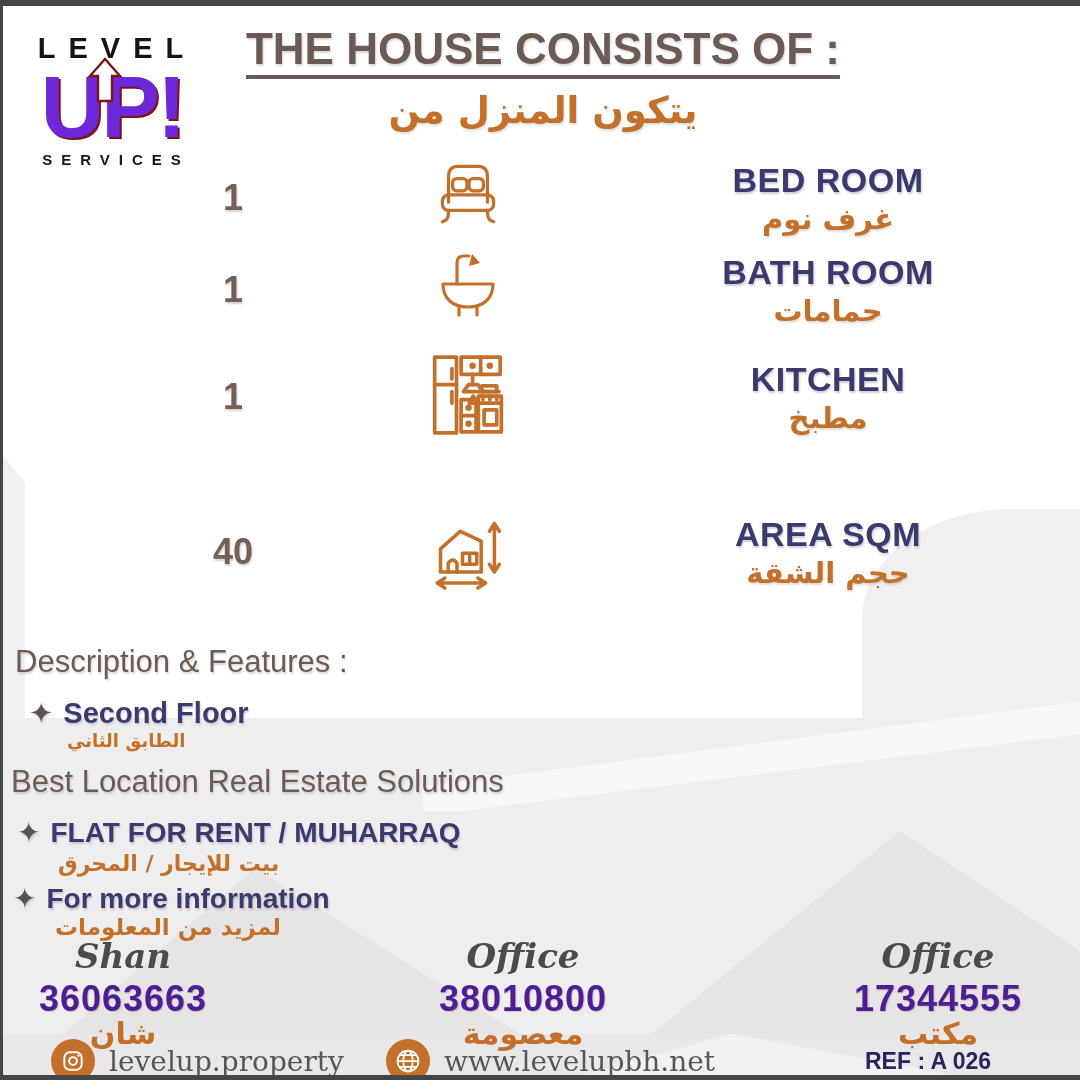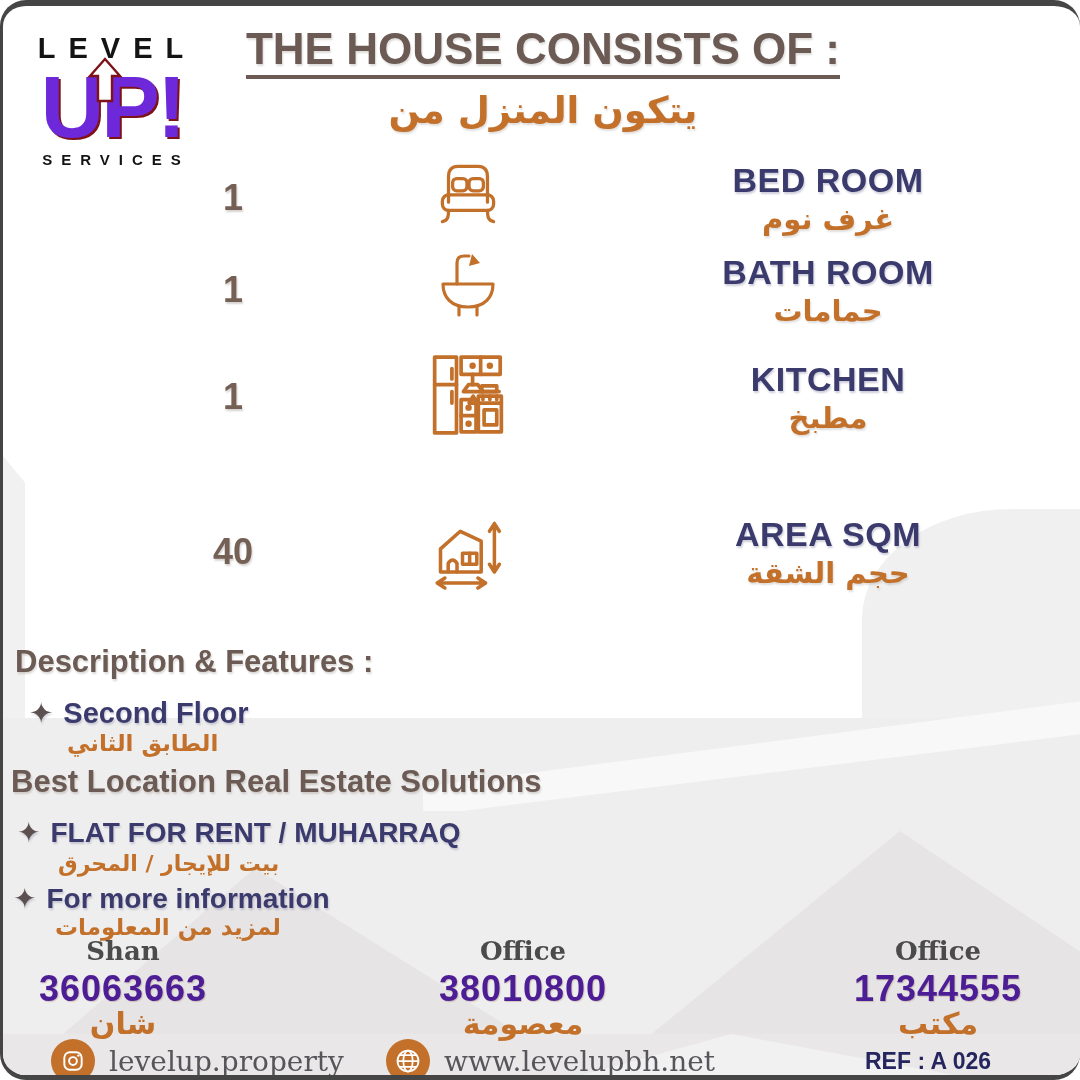--- a/index.html
+++ b/index.html
@@ -2,21 +2,20 @@
 <html><head>
 <meta charset="utf-8">
 <style>
   * { margin:0; padding:0; box-sizing:border-box; }
   html,body { background:#fff; }
   #flyer {
     position:relative; width:1080px; height:1080px; overflow:hidden;
     background:#ffffff;
     border-top:6px solid #464545; border-bottom:5px solid #464545; border-left:3px solid #464545;
     font-family:"Liberation Sans", sans-serif;
-    border-radius:26px;
   }
   
   .bg { position:absolute; z-index:0; }
   .bg-left-sliver { top:450px; left:0; width:22px; height:265px; background:#f2f1f1;
     clip-path:polygon(0 0,100% 10%,100% 100%,0 100%); }
   .bg-right-curve { top:503px; right:0; width:218px; height:530px; background:#f1f0f0;
     border-top-left-radius:150px 110px; }
   .bg-lower { top:712px; left:0; width:100%; height:320px; background:#efeeee; }
   .bg-slash1 { top:695px; left:420px; width:660px; height:110px; background:#fbfbfb; opacity:.75;
     clip-path:polygon(100% 0,100% 30%,6% 100%,0 100%,0 78%); }
@@ -57,28 +56,28 @@
   .row-icon { text-align:center; }
   .row-labels { text-align:center; }
   .row-label-en { font-size:34px; font-weight:bold; color:#3b3a6d; letter-spacing:.5px;
     text-shadow:1px 2px 2px rgba(60,58,110,.25); }
   .row-label-ar { font-size:29px; font-weight:bold; color:#c2702a;
     font-family:"DejaVu Sans", sans-serif; margin-top:2px; text-shadow:1px 2px 2px rgba(90,80,70,.18); }
   .icon-svg { stroke:#c2702a; fill:none; stroke-width:3.2; stroke-linecap:round; stroke-linejoin:round; }
 
   
   .abs { position:absolute; }
-  .taupe-head { font-size:31px; font-weight:bold; color:#6b5b54; text-shadow:1px 2px 2px rgba(90,80,70,.22); }
+  .taupe-head { font-size:31px; font-weight:normal; color:#6b5b54; text-shadow:1px 2px 2px rgba(90,80,70,.22); }
   .navy-line { font-size:29px; font-weight:bold; color:#3b3a6d; text-shadow:1px 2px 2px rgba(60,58,110,.22); }
   .star { color:#5c5150; font-weight:normal; margin-right:10px; font-family:"DejaVu Sans", sans-serif; }
   .ar-small { font-size:24px; font-weight:bold; color:#c2702a; font-family:"DejaVu Sans", sans-serif; }
 
   
   .contact-col { position:absolute; top:930px; text-align:center; }
-  .contact-name { font-family:"DejaVu Serif", serif; font-size:26px; font-weight:600; color:#4b4b4b; }
+  .contact-name { font-family:"DejaVu Serif", serif; font-size:34px; font-weight:600; color:#4b4b4b;font-style:italic; }
   .contact-phone { font-size:36px; font-weight:bold; color:#4c1d95; letter-spacing:1px; margin-top:2px;
     text-shadow:1px 1px 1px rgba(120,80,40,.25); }
   .contact-ar { font-size:30px; font-weight:bold; color:#c2702a; font-family:"DejaVu Sans", sans-serif; margin-top:-4px; }
 
   
   .foot-item { position:absolute; top:1033px; display:flex; align-items:center; gap:14px; }
   .foot-circle { width:44px; height:44px; border-radius:50%; background:#c2702a;
     display:flex; align-items:center; justify-content:center; }
   .foot-text { font-family:"DejaVu Serif", serif; font-size:28px; color:#56555a; }
   .foot-ref { position:absolute; top:1042px; left:862px; font-size:23px; font-weight:bold; color:#26265f; }
@@ -202,21 +201,21 @@
           <div class="row-label-ar" dir="rtl">حجم الشقة</div>
         </div>
       </div>
     </div>
 
     <div class="abs taupe-head" style="top:638px; left:12px;">Description &amp; Features :</div>
 
     <div class="abs navy-line" style="top:690px; left:26px;">
       <span class="star">✦</span><span>Second Floor</span>
     </div>
-    <div class="abs ar-small" style="top:724px; left:64px; font-size:23px;" dir="rtl">الطابق الثاني</div>
+    <div class="abs ar-small" style="top:724px; left:64px; font-size:18px;" dir="rtl">الطابق الثاني</div>
 
     <div class="abs taupe-head" style="top:758px; left:8px;">Best Location Real Estate Solutions</div>
 
     <div class="abs navy-line" style="top:810px; left:14px; font-size:28px;">
       <span class="star">✦</span><span>FLAT  FOR RENT / MUHARRAQ</span>
     </div>
     <div class="abs ar-small" style="top:845px; left:55px; font-size:22px;" dir="rtl">بيت للإيجار / المحرق</div>
 
     <div class="abs navy-line" style="top:876px; left:10px; font-size:28px;">
       <span class="star">✦</span><span>For more information</span>

